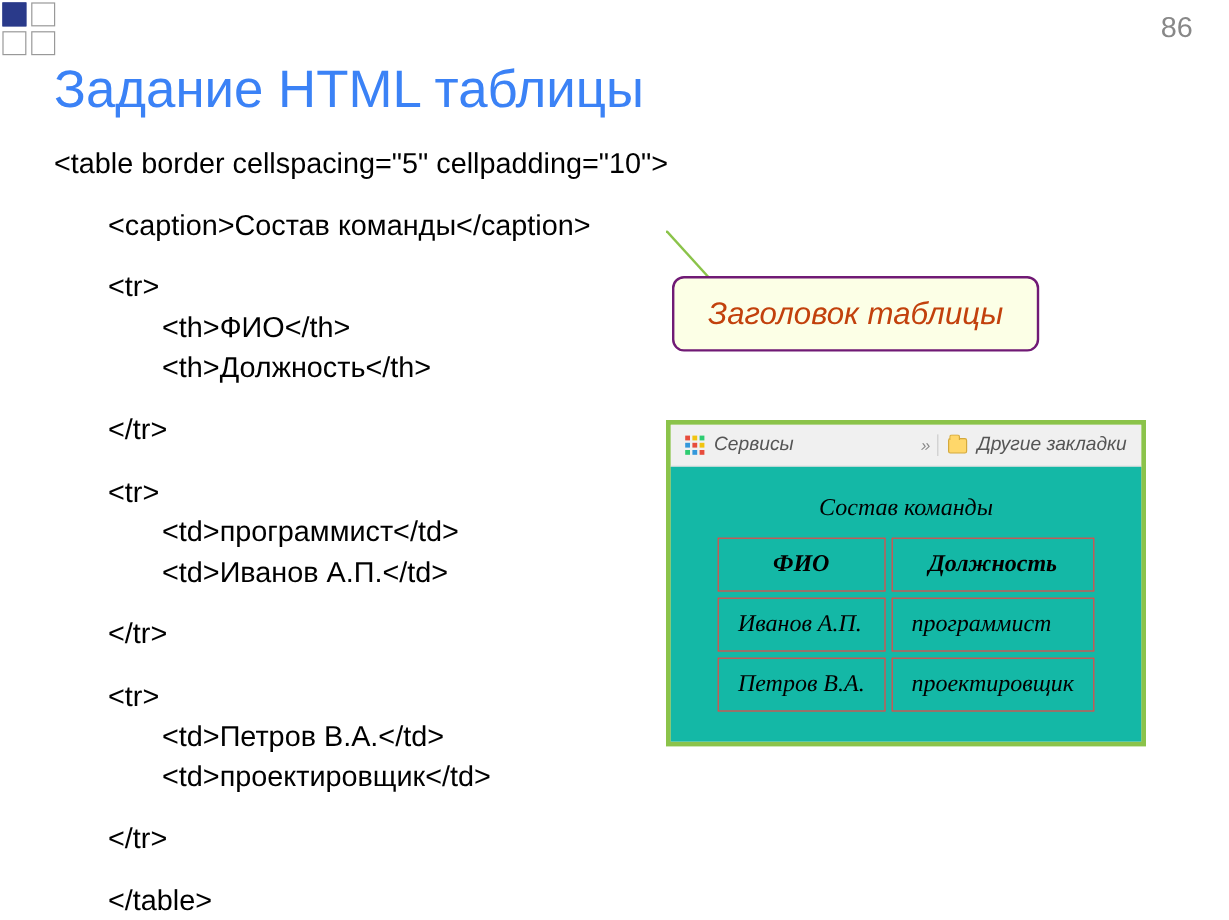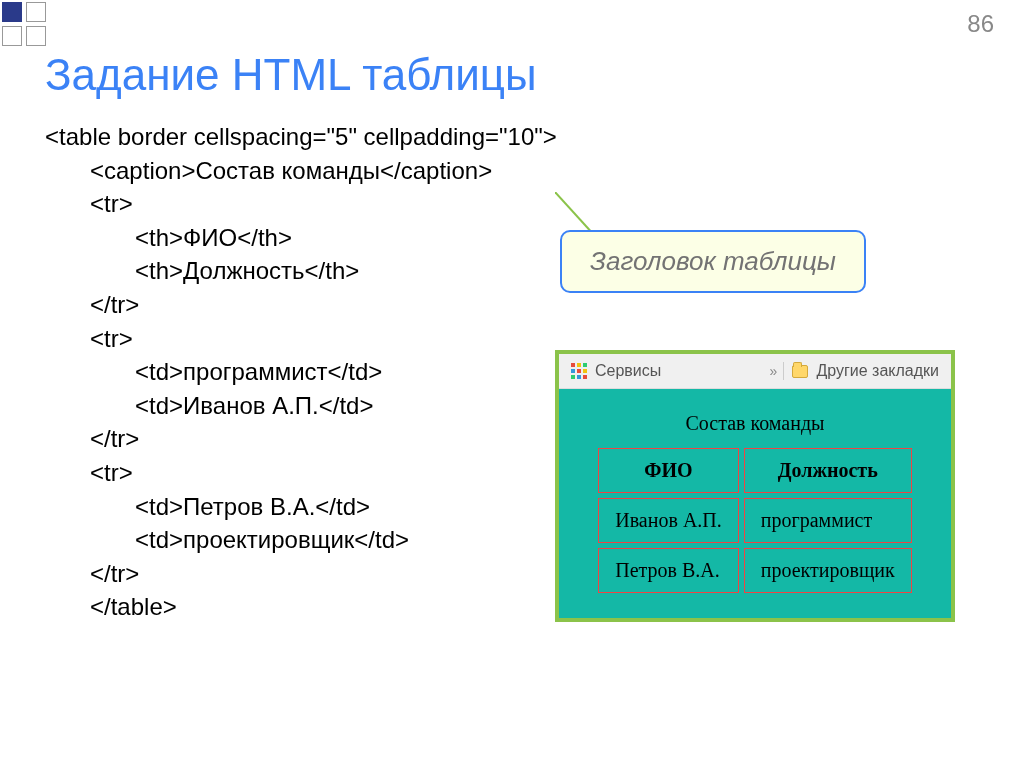--- a/index.html
+++ b/index.html
@@ -42,48 +42,49 @@
     margin: 50px 0 20px 45px;
     font-weight: normal;
   }
   .code-block {
     margin-left: 45px;
     font-size: 24px;
     line-height: 1.4;
     color: #000;
     font-family: Arial, sans-serif;
   }
-  .code-block .ind1 { padding-left: 45px; }
+  .code-block .ind1 { padding-left: 45px; margin-top: 18px; }
   .code-block .ind2 { padding-left: 90px; }
   .callout {
     position: absolute;
     top: 230px;
     left: 560px;
     background: #fcffe6;
-    border: 2px solid #3b82f6;
+    border: 2px solid #701a75;
     border-radius: 10px;
     padding: 14px 28px;
     font-size: 26px;
     font-style: italic;
-    color: #737373;
+    color: #c2410c;
   }
   .callout-connector {
     position: absolute;
     top: 192px;
     left: 555px;
     width: 80px;
     height: 48px;
   }
   .browser-window {
     position: absolute;
     top: 350px;
     left: 555px;
     width: 400px;
     border: 4px solid #8bc34a;
     background: #fafafa;
+    font-style: italic;
   }
   .browser-toolbar {
     display: flex;
     align-items: center;
     justify-content: space-between;
     padding: 8px 12px;
     border-bottom: 1px solid #ddd;
     background: #f0f0f0;
     font-size: 16px;
     color: #555;

